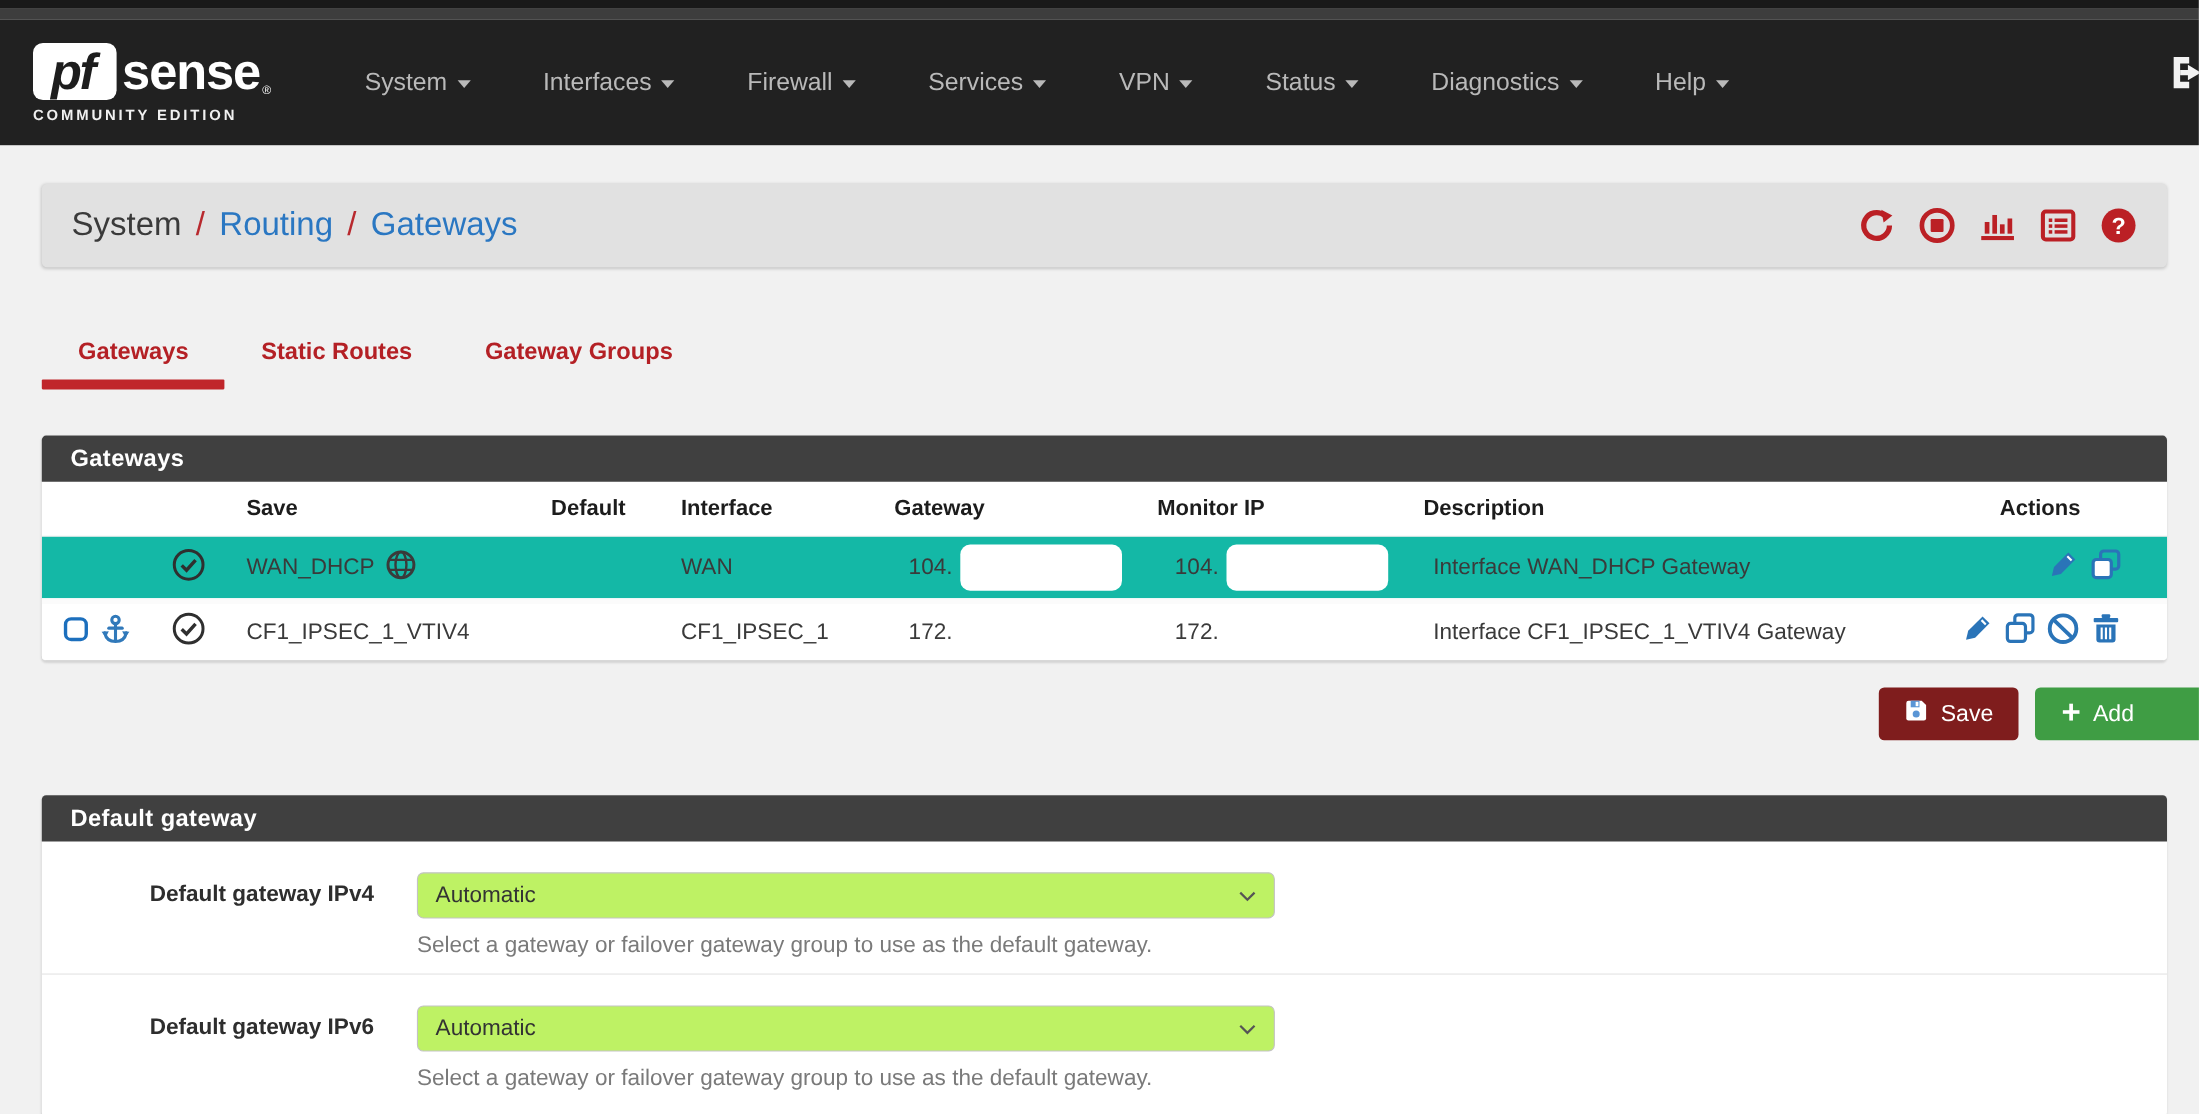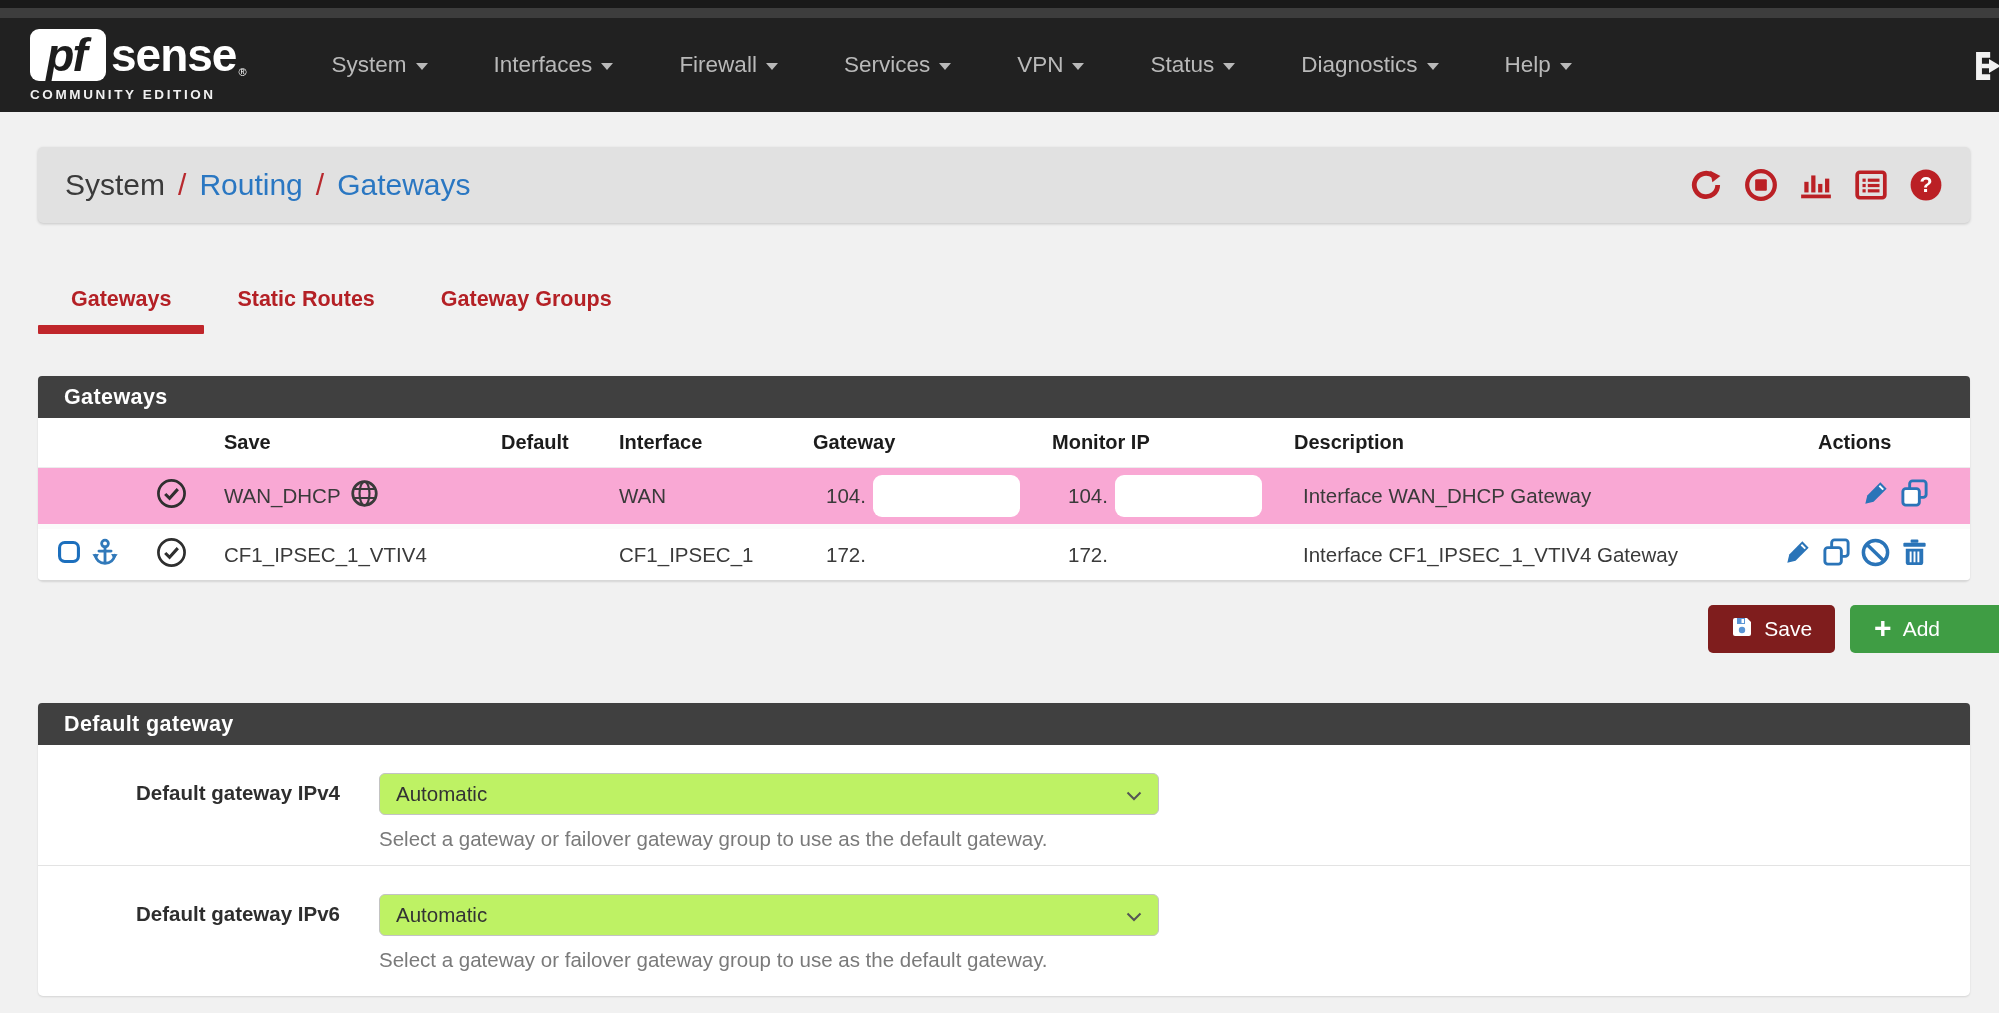--- a/index.html
+++ b/index.html
@@ -7,21 +7,21 @@
   body {
     font-family: "Liberation Sans", sans-serif;
     background:#f1f1f1;
     color:#333;
   }
   
   .edge-top { height:8px; background:#191919; }
   .win-strip { height:10px; background:#3d3d3d; }
   .navbar {
     position:relative;
-    height:94px; background:#212121;
+    height:114px; background:#212121;
     display:flex; align-items:center;
     padding:0 30px;
   }
   .brand { display:flex; flex-direction:column; margin-right:52px; }
   .brand-row { display:flex; align-items:center; }
   .brand-pf-box {
     background:#fff; border-radius:9px;
     width:76px; height:52px;
     display:flex; align-items:center; justify-content:center;
   }
@@ -84,21 +84,21 @@
   .panel-header {
     background:#404040; height:42px; border-radius:4px 4px 0 0;
     color:#fff; font-size:21.5px; font-weight:700;
     display:flex; align-items:center; padding-left:26px;
     letter-spacing:.4px;
   }
   
   .thead, .trow { display:flex; align-items:center; }
   .thead { height:50px; border-bottom:1px solid #ececec; font-weight:700; font-size:20px; color:#1c1c1c; }
   .trow { height:56px; font-size:20.5px; color:#3a3a3a; }
-  .trow.odd { background:#f9a8d4; }
+  .trow.odd { background:#14b8a6; }
   .trow.even { background:#fff; border-top:5px solid #fbfbfb; }
   .tbl { border-bottom:1px solid #d8d8d8; border-radius:0 0 4px 4px; overflow:hidden; }
   .c { flex:none; display:flex; align-items:center; }
   .c-icons   { width:112px; padding-left:19px; gap:9px; }
   .c-status  { width:68px;  padding-left:6px; }
   .c-name    { width:283px; padding-left:6px; gap:9px; }
   .c-default { width:110px; }
   .c-iface   { width:180px; padding-left:8px; }
   .c-gw      { width:230px; padding-left:22px; }
   .c-mon     { width:245px; padding-left:31px; }

